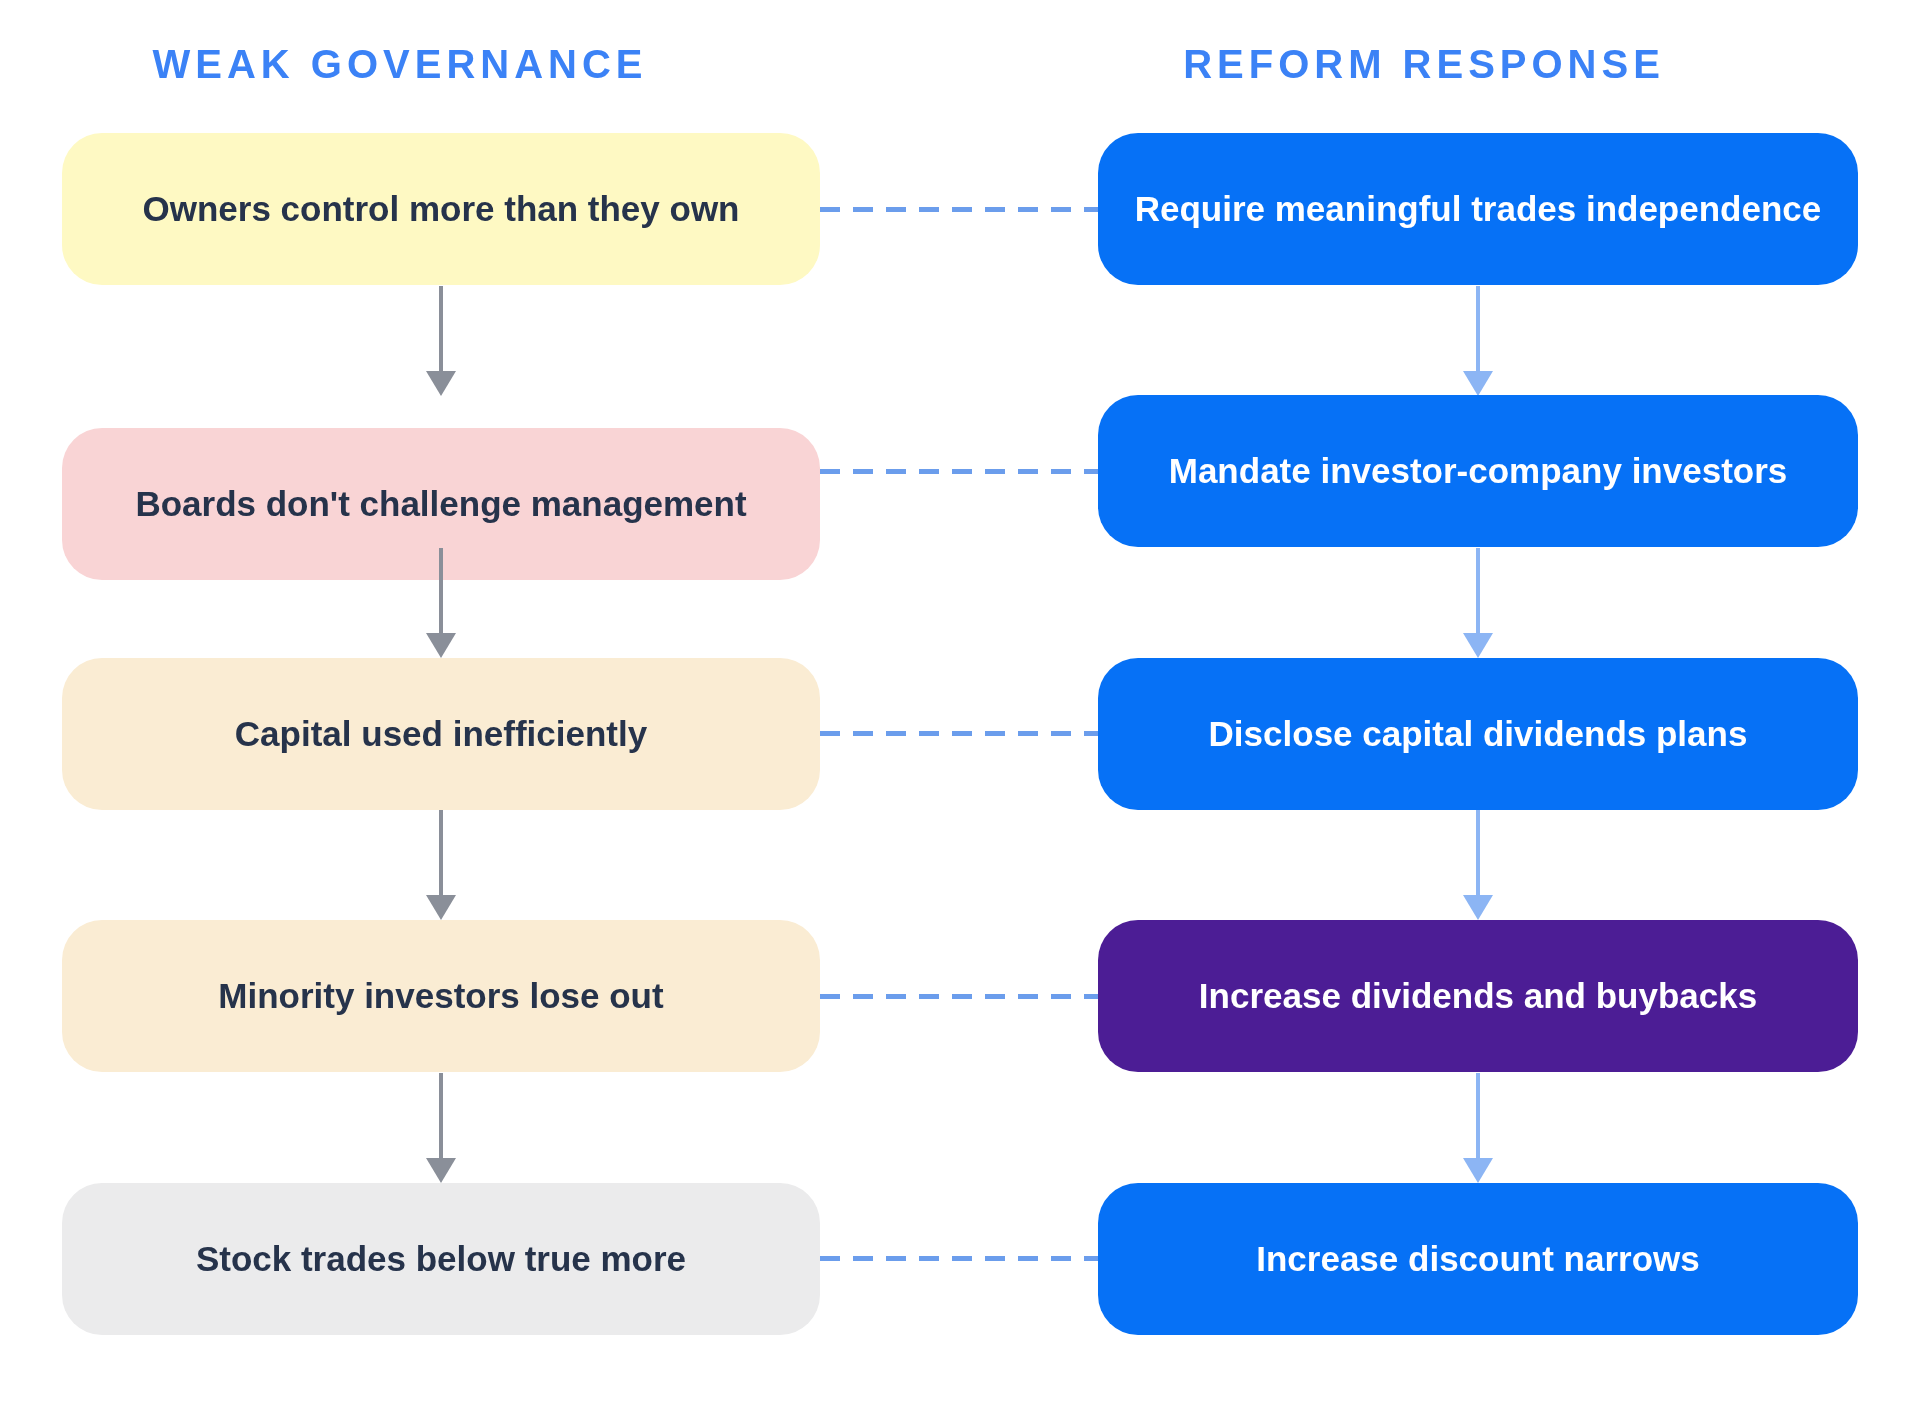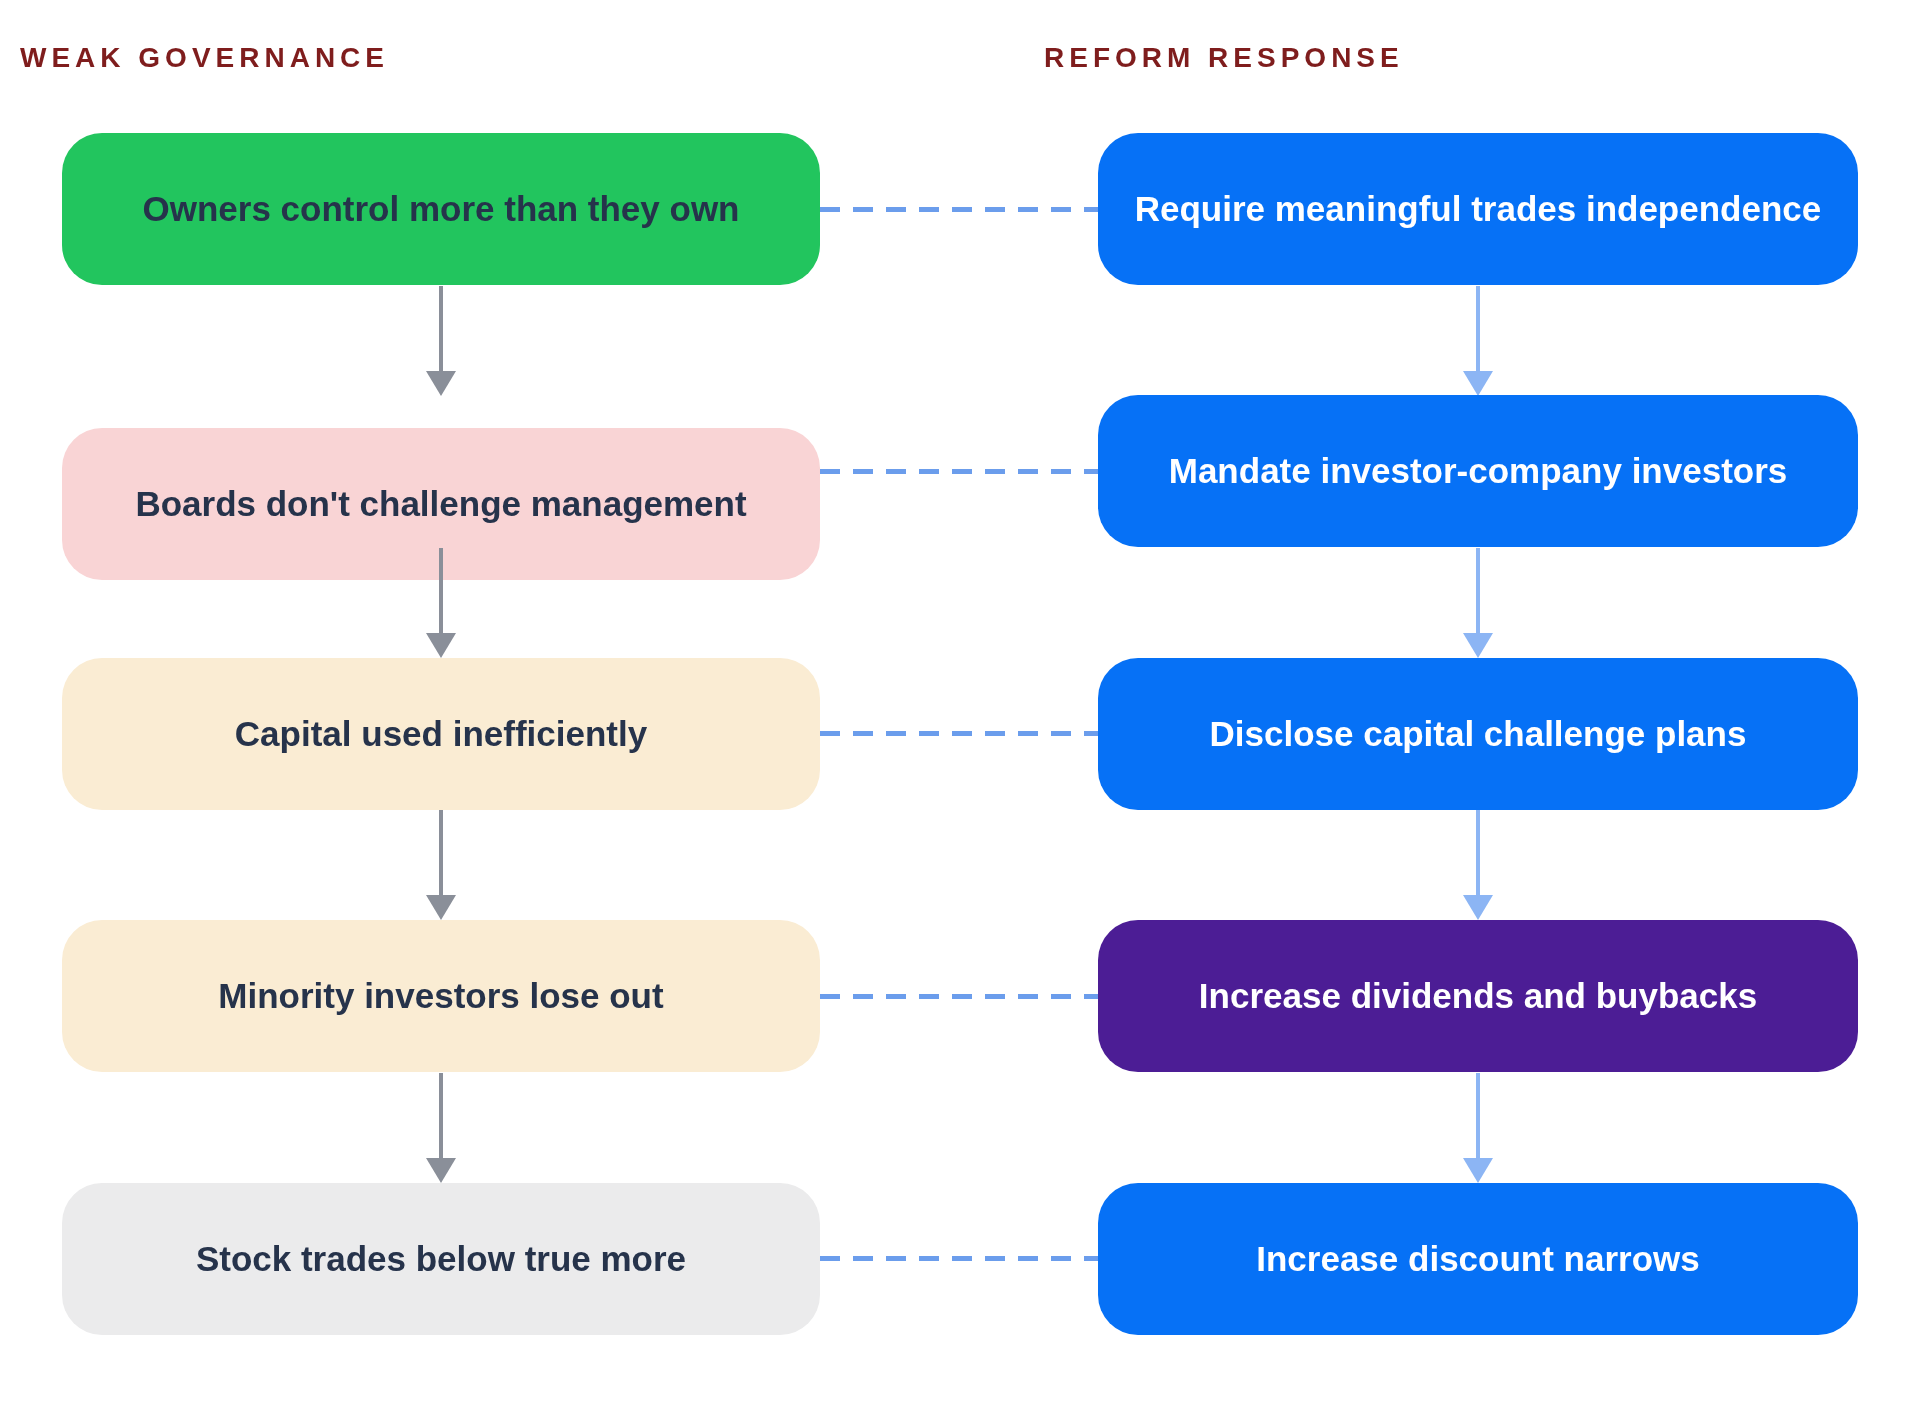--- a/index.html
+++ b/index.html
@@ -8,25 +8,25 @@
     width: 1920px;
     height: 1408px;
     background: #ffffff;
     font-family: "Liberation Sans", sans-serif;
     overflow: hidden;
   }
   .col-header {
     position: absolute;
     top: 42px;
     width: 760px;
-    text-align: left;
-    font-size: 28px;
+    text-align: center;
+    font-size: 40px;
     font-weight: bold;
     letter-spacing: 5px;
-    color: #7f1d1d;
+    color: #3b82f6;
   }
   .header-left  { left: 20px; }
   .header-right { left: 1044px; }
 
   .box {
     position: absolute;
     height: 152px;
     border-radius: 40px;
     display: flex;
     align-items: center;
@@ -84,21 +84,21 @@
   .arrow-right .head  { border-top-color: #8CB5F4; }
 </style>
 </head>
 <body>
 
 <div class="canvas">
 
   <div class="col-header header-left">WEAK GOVERNANCE</div>
   <div class="col-header header-right">REFORM RESPONSE</div>
 
-  <div class="box cause r0" style="background-color: #22c55e;">Owners control more than they own</div>
+  <div class="box cause r0" style="background-color: #fef9c3;">Owners control more than they own</div>
   <div class="connector c0"></div>
   <div class="box response r0" style="background-color: rgb(6, 113, 246);">Require meaningful trades independence</div>
 
   <div class="arrow arrow-left a0">
       <div class="shaft"></div>
       <div class="head"></div>
     </div>
   <div class="arrow arrow-right a0">
       <div class="shaft"></div>
       <div class="head"></div>
@@ -112,21 +112,21 @@
       <div class="shaft"></div>
       <div class="head"></div>
     </div>
   <div class="arrow arrow-right a1">
       <div class="shaft"></div>
       <div class="head"></div>
     </div>
 
   <div class="box cause r2" style="background-color: rgb(250, 236, 211);">Capital used inefficiently</div>
   <div class="connector c2"></div>
-  <div class="box response r2" style="background-color: rgb(6, 113, 246);">Disclose capital challenge plans</div>
+  <div class="box response r2" style="background-color: rgb(6, 113, 246);">Disclose capital dividends plans</div>
 
   <div class="arrow arrow-left a2">
       <div class="shaft"></div>
       <div class="head"></div>
     </div>
   <div class="arrow arrow-right a2">
       <div class="shaft"></div>
       <div class="head"></div>
     </div>
 

